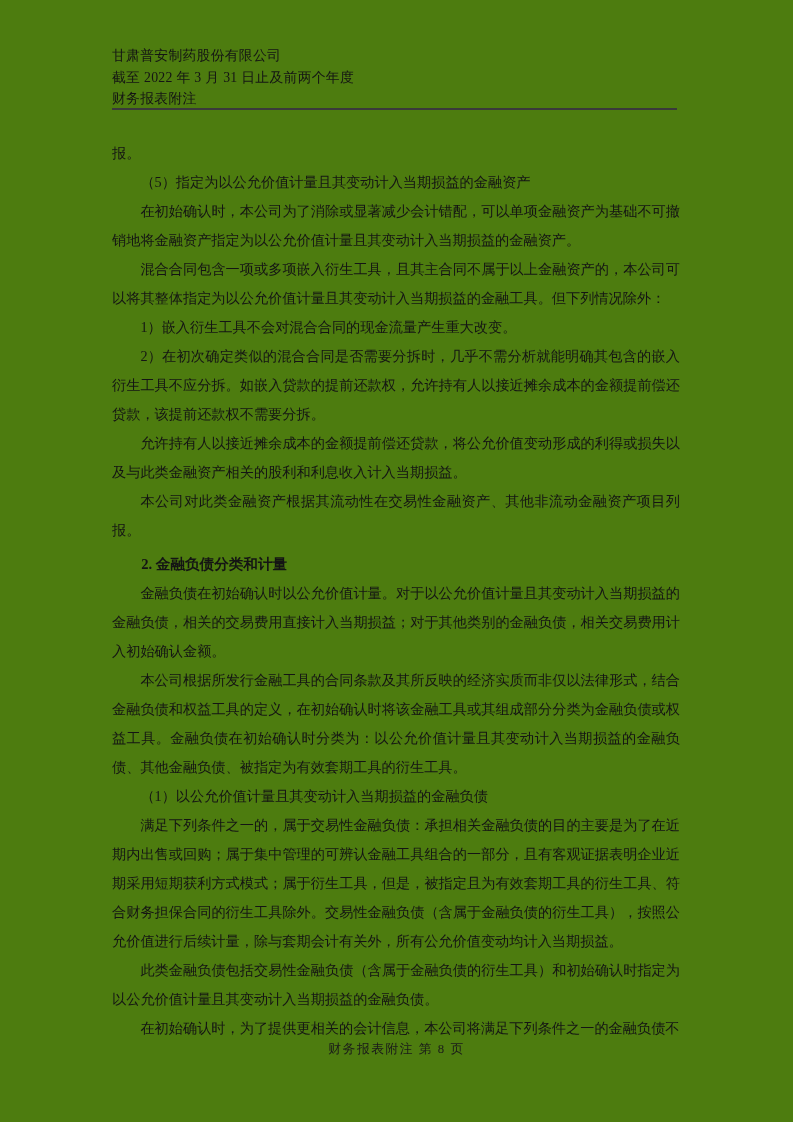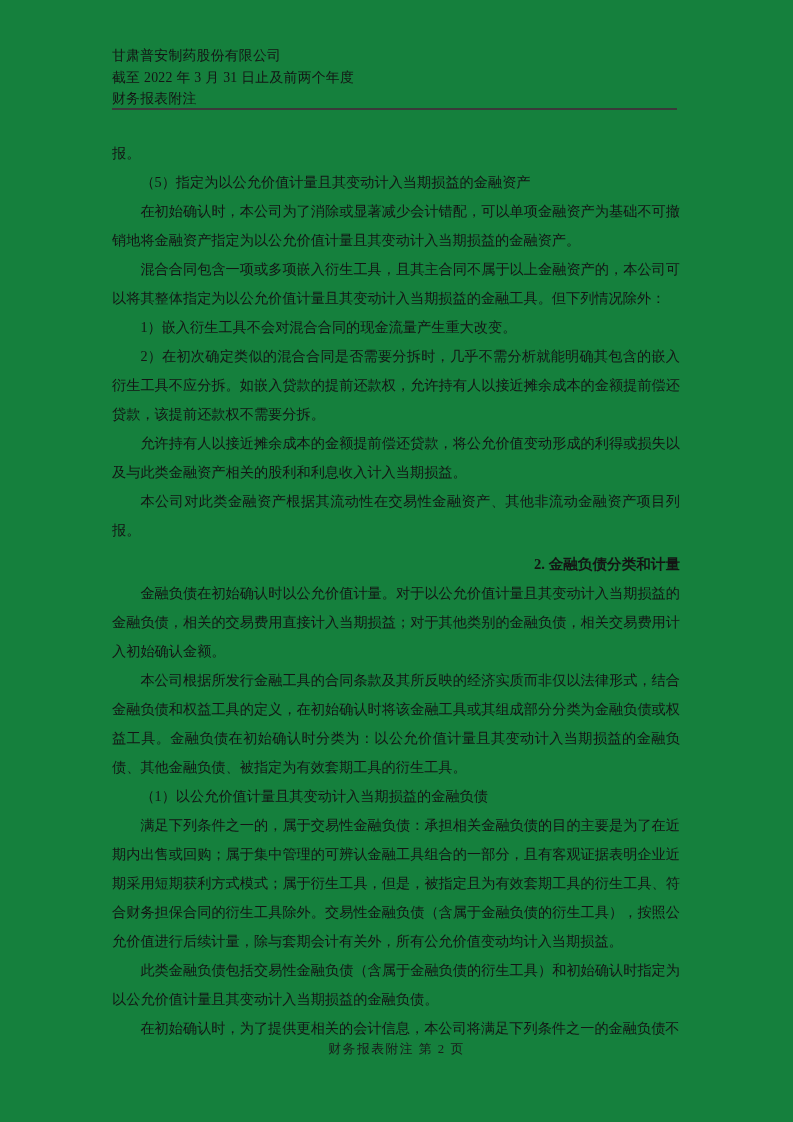--- a/index.html
+++ b/index.html
@@ -4,21 +4,21 @@
 <style>
   html, body {
     margin: 0;
     padding: 0;
     background: #ffffff;
   }
   .page {
     position: relative;
     width: 793px;
     height: 1122px;
-    background: #15803d;
+    background: #4d7c0f;
     overflow: hidden;
     font-family: "Liberation Serif", "DejaVu Serif", serif;
     color: #141414;
   }
   .page-header {
     position: absolute;
     left: 112px;
     top: 45px;
     width: 566px;
     font-size: 13.8px;
@@ -51,21 +51,21 @@
   }
   .body-text p.no-indent {
     text-indent: 0;
   }
   .body-text .section-heading {
     margin: 5px 0 0 0;
     font-size: 14.6px;
     line-height: 29px;
     font-weight: bold;
     text-indent: 2em;
-    text-align: right;
+    text-align: left;
   }
   .page-footer {
     position: absolute;
     left: 0;
     top: 1040px;
     width: 100%;
     text-align: center;
     font-size: 12.8px;
     line-height: 18px;
     letter-spacing: 1.5px;
@@ -96,15 +96,15 @@
     <p>本公司对此类金融资产根据其流动性在交易性金融资产、其他非流动金融资产项目列报。</p>
     <p class="section-heading">2. 金融负债分类和计量</p>
     <p>金融负债在初始确认时以公允价值计量。对于以公允价值计量且其变动计入当期损益的金融负债，相关的交易费用直接计入当期损益；对于其他类别的金融负债，相关交易费用计入初始确认金额。</p>
     <p>本公司根据所发行金融工具的合同条款及其所反映的经济实质而非仅以法律形式，结合金融负债和权益工具的定义，在初始确认时将该金融工具或其组成部分分类为金融负债或权益工具。金融负债在初始确认时分类为：以公允价值计量且其变动计入当期损益的金融负债、其他金融负债、被指定为有效套期工具的衍生工具。</p>
     <p>（1）以公允价值计量且其变动计入当期损益的金融负债</p>
     <p>满足下列条件之一的，属于交易性金融负债：承担相关金融负债的目的主要是为了在近期内出售或回购；属于集中管理的可辨认金融工具组合的一部分，且有客观证据表明企业近期采用短期获利方式模式；属于衍生工具，但是，被指定且为有效套期工具的衍生工具、符合财务担保合同的衍生工具除外。交易性金融负债（含属于金融负债的衍生工具），按照公允价值进行后续计量，除与套期会计有关外，所有公允价值变动均计入当期损益。</p>
     <p>此类金融负债包括交易性金融负债（含属于金融负债的衍生工具）和初始确认时指定为以公允价值计量且其变动计入当期损益的金融负债。</p>
     <p>在初始确认时，为了提供更相关的会计信息，本公司将满足下列条件之一的金融负债不</p>
   </div>
 
-  <div class="page-footer">财务报表附注 第 2 页</div>
+  <div class="page-footer">财务报表附注 第 8 页</div>
 
 </div>
 
 </body></html>

